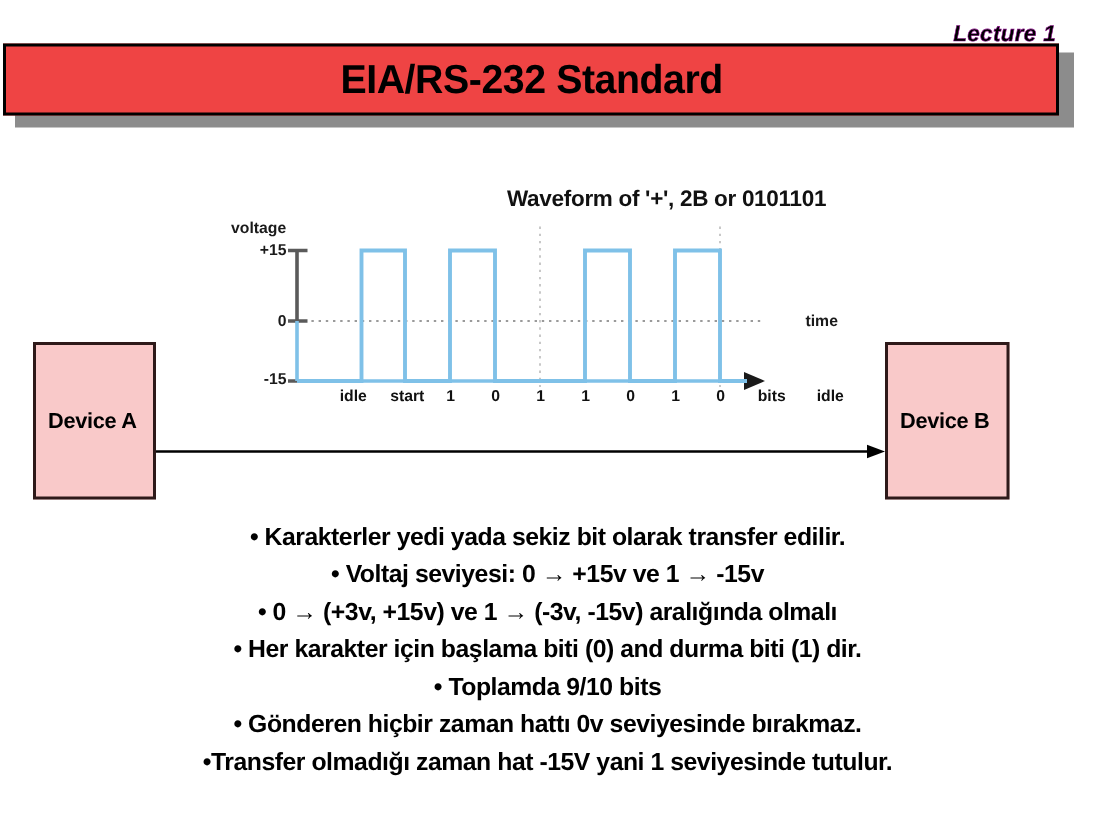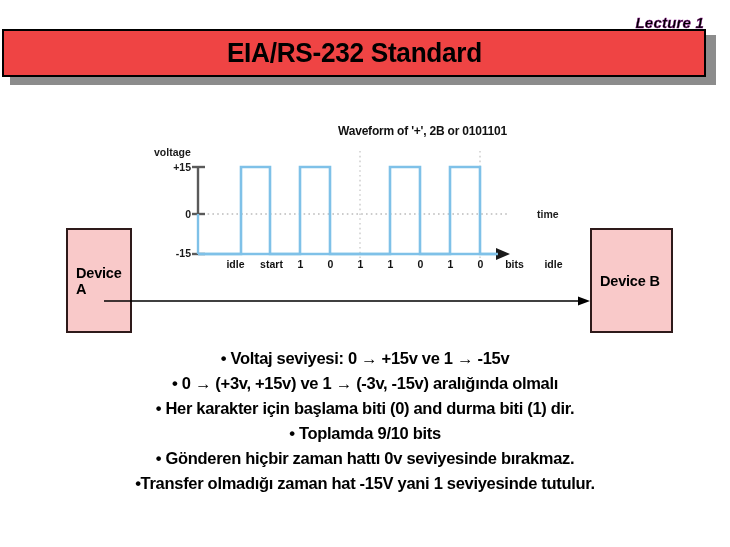--- a/index.html
+++ b/index.html
@@ -68,21 +68,21 @@
     position: absolute;
     left: 148px;
     top: 120px;
     width: 420px;
     height: 155px;
   }
   #waveform-title {
     position: absolute;
     left: 190px;
     top: 4px;
-    font-size: 12px;
+    font-size: 15px;
     font-weight: bold;
     color: #111111;
     white-space: nowrap;
     letter-spacing: -0.2px;
   }
   #axis-label-voltage {
     position: absolute;
     left: 6px;
     top: 26px;
     font-size: 10.5px;
@@ -135,21 +135,21 @@
     display: flex;
     align-items: center;
   }
   .device-label {
     font-size: 14.5px;
     font-weight: bold;
     color: #000000;
     padding-left: 8px;
     letter-spacing: -0.2px;
   }
-  #device-a-box { left: 22px;  top: 228px; width: 66px;  height: 105px; margin-left: 44px; }
+  #device-a-box { left: 22px;  top: 228px; width: 82px;  height: 105px; }
   #device-b-box { left: 590px; top: 228px; width: 83px;  height: 105px; }
 
   #device-link {
     position: absolute;
     left: 104px;
     top: 295px;
     width: 486px;
     height: 12px;
   }
 
@@ -242,19 +242,20 @@
 <div class="device-box" id="device-b-box">
   <span class="device-label">Device B</span>
 </div>
 
 <svg id="device-link" width="486" height="12" viewBox="0 0 486 12">
   <line x1="0" y1="6" x2="478" y2="6" stroke="#000000" stroke-width="1.6"></line>
   <path d="M 474 1.5 L 486 6 L 474 10.5 Z" fill="#000000"></path>
 </svg>
 
 <div id="bullet-list">
+  <div class="bullet-line">• Karakterler yedi yada sekiz bit olarak transfer edilir.</div>
   <div class="bullet-line">• Voltaj seviyesi: 0 → +15v ve 1 → -15v</div>
   <div class="bullet-line">• 0 → (+3v, +15v) ve 1 → (-3v, -15v) aralığında olmalı</div>
   <div class="bullet-line">• Her karakter için başlama biti (0) and durma biti (1) dir.</div>
   <div class="bullet-line">• Toplamda 9/10 bits</div>
   <div class="bullet-line">• Gönderen hiçbir zaman hattı 0v seviyesinde bırakmaz.</div>
   <div class="bullet-line">•Transfer olmadığı zaman hat -15V yani 1 seviyesinde tutulur.</div>
 </div>
 
 </body></html>

